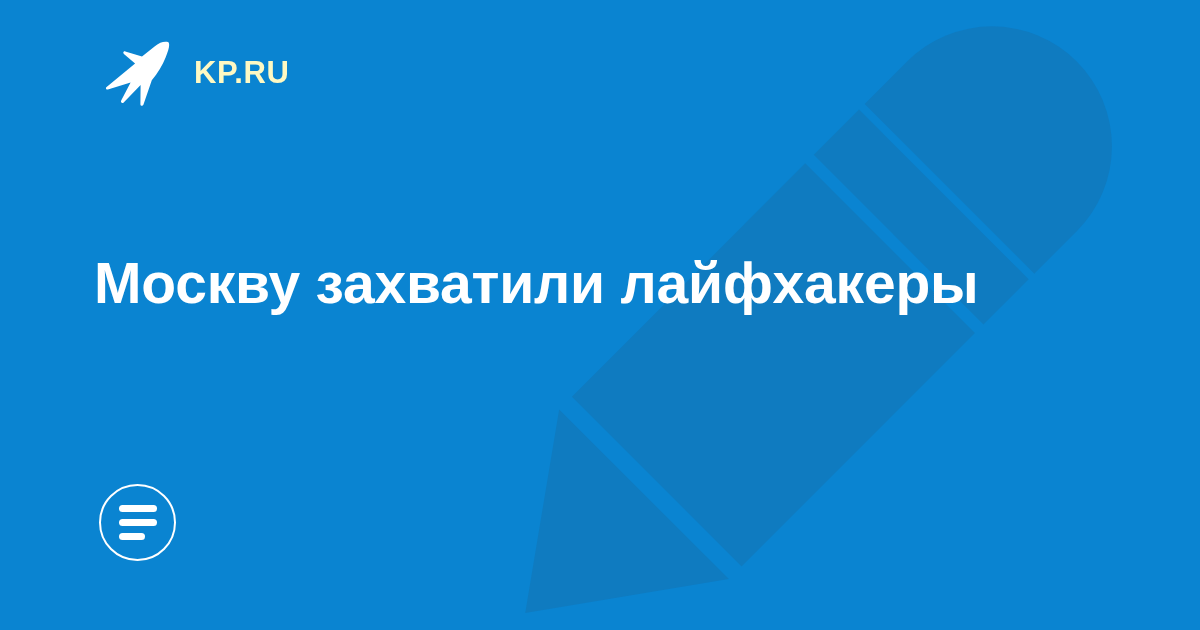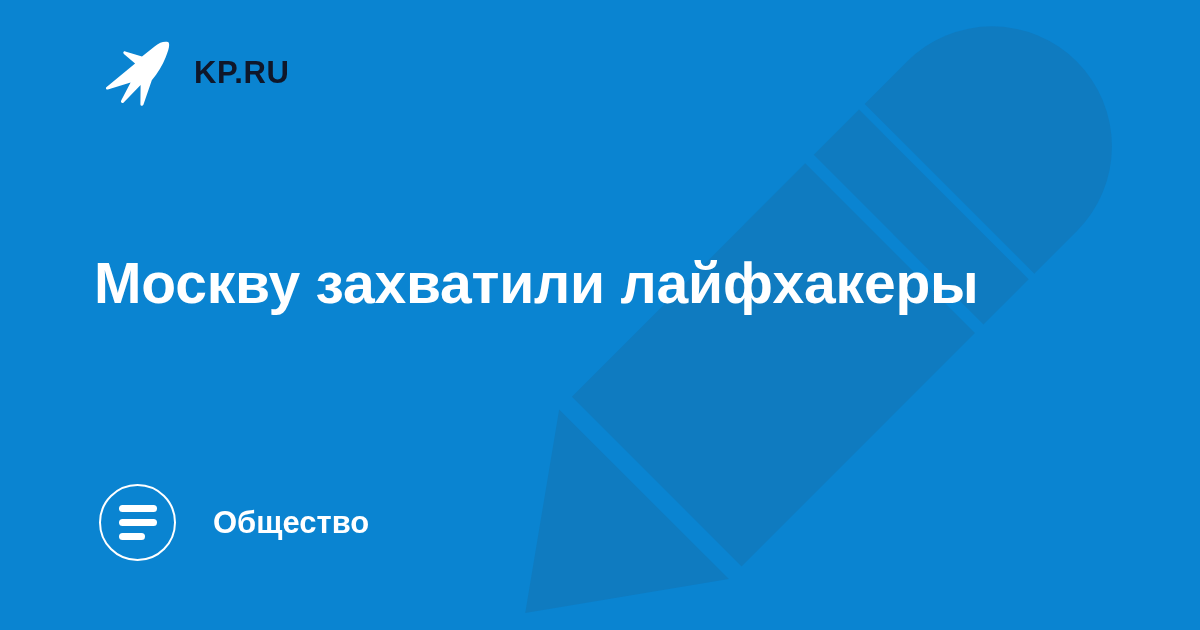--- a/index.html
+++ b/index.html
@@ -43,21 +43,21 @@
     align-items: center;
     gap: 18px;
     z-index: 3;
   }
   .brand-mark {
     width: 72px;
     height: 68px;
     display: block;
   }
   .brand-name {
-    color: #0f172a;
+    color: #fef9c3;
     font-size: 31px;
     font-weight: bold;
     letter-spacing: 0.6px;
     line-height: 1;
     white-space: nowrap;
   }
 
   
   .headline {
     position: absolute;
@@ -159,16 +159,15 @@
   </div>
 
   <h1 class="headline">Москву захватили лайфхакеры</h1>
 
   <div class="rubric">
     <span class="rubric-badge">
       <span class="bar bar-1"></span>
       <span class="bar bar-2"></span>
       <span class="bar bar-3"></span>
     </span>
-    <span class="rubric-label">Общество</span>
   </div>
 
 </div>
 
 </body></html>

